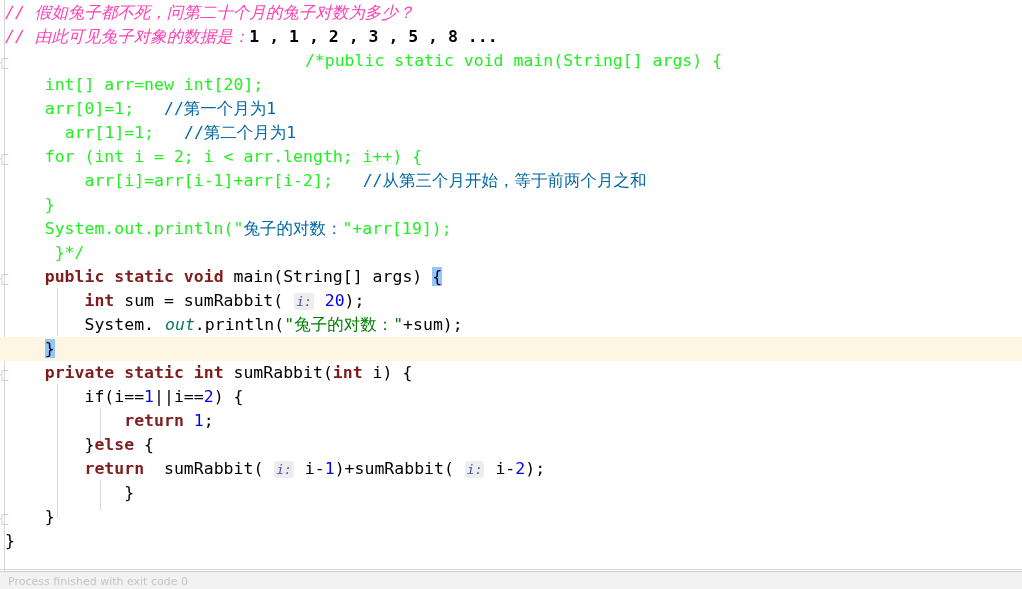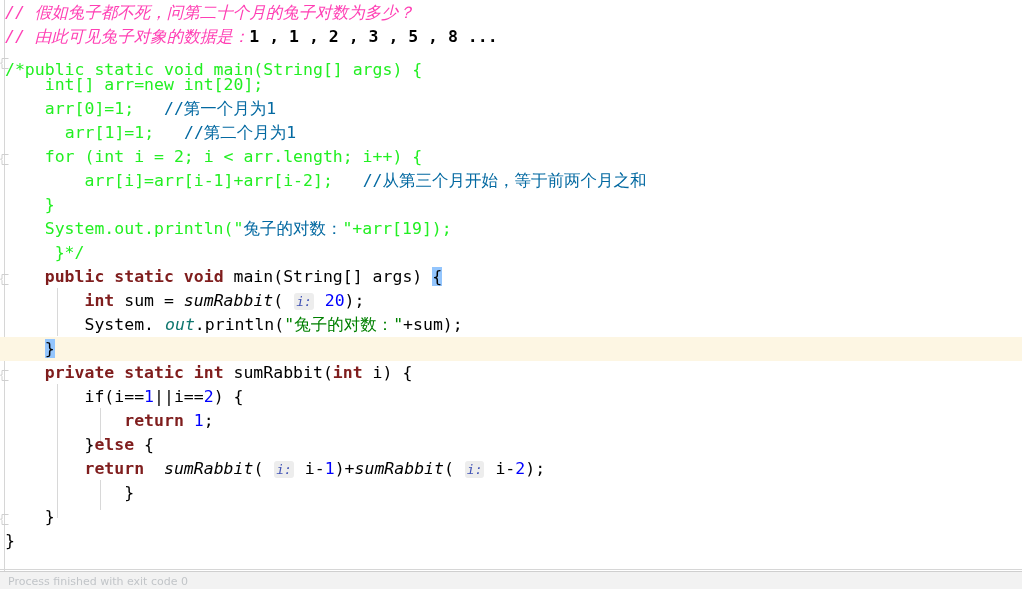--- a/index.html
+++ b/index.html
@@ -73,21 +73,21 @@
   
   .c-comment   { color: #ff3fb4; font-style: italic; }
   .c-comment-b { color: #000000; font-weight: bold; font-style: normal; }
   .c-block     { color: #22ef22; }
   .c-block-cn  { color: #0369a1; font-style: normal; }
   .c-kw        { color: #7f1d1d; font-weight: bold; }
   .c-plain     { color: #000000; }
   .c-str       { color: #008000; }
   .c-num       { color: #0000ff; }
   .c-field     { color: #0f766e; font-style: italic; margin-left: 11px; }
-  .c-method    { color: #000000; font-style: italic; }
+  .c-method    { color: #000000; }
   .c-brace-hl  { background: #93c5fd; color: #000000; }
 
   
   .hint {
     background: #ededed;
     color: #3f51b5;
     font-style: italic;
     font-size: 13px;
     border-radius: 3px;
     padding: 1px 2px 1px 2px;
@@ -187,21 +187,21 @@
   <div class="code-surface">
     <div id="indent-guides">
         <div class="indent-guide" style="left: 57px; top: 288px; height: 48px;"></div>
         <div class="indent-guide" style="left: 57px; top: 384px; height: 134px;"></div>
         <div class="indent-guide" style="left: 100px; top: 408px; height: 38px;"></div>
         <div class="indent-guide" style="left: 100px; top: 480px; height: 30px;"></div>
       </div>
     <div id="code-lines">
         <div class="line" style="top: 1px;"><span class="line-inner"><span class="c-comment">// </span><span class="c-comment">假如兔子都不死，问第二十个月的兔子对数为多少？</span></span></div>
         <div class="line" style="top: 25px;"><span class="line-inner"><span class="c-comment">// </span><span class="c-comment">由此可见兔子对象的数据是：</span><span class="c-comment-b">1 , 1 , 2 , 3 , 5 , 8 ...</span></span></div>
-        <div class="line" style="top: 58px;"><span class="line-inner"><span class="c-block">/*public static void main(String[] args) {</span></span></div>
+        <div class="line" style="top: 49px; text-align: center;"><span class="line-inner"><span class="c-block">/*public static void main(String[] args) {</span></span></div>
         <div class="line" style="top: 73px;"><span class="line-inner"><span class="c-block">    int[] arr=new int[20];</span></span></div>
         <div class="line" style="top: 97px;"><span class="line-inner"><span class="c-block">    arr[0]=1;   </span><span class="c-block-cn">//第一个月为1</span></span></div>
         <div class="line" style="top: 121px; padding-left: 20px;"><span class="line-inner"><span class="c-block">    arr[1]=1;   </span><span class="c-block-cn">//第二个月为1</span></span></div>
         <div class="line" style="top: 145px;"><span class="line-inner"><span class="c-block">    for (int i = 2; i &lt; arr.length; i++) {</span></span></div>
         <div class="line" style="top: 169px;"><span class="line-inner"><span class="c-block">        arr[i]=arr[i-1]+arr[i-2];   </span><span class="c-block-cn">//从第三个月开始，等于前两个月之和</span></span></div>
         <div class="line" style="top: 193px;"><span class="line-inner"><span class="c-block">    }</span></span></div>
         <div class="line" style="top: 217px;"><span class="line-inner"><span class="c-block">    System.out.println("</span><span class="c-block-cn">兔子的对数：</span><span class="c-block">"+arr[19]);</span></span></div>
         <div class="line" style="top: 241px;"><span class="line-inner"><span class="c-block">     }*/</span></span></div>
         <div class="line" style="top: 265px;"><span class="line-inner"><span class="c-plain">    </span><span class="c-kw">public static void </span><span class="c-plain">main(String[] args) </span><span class="c-brace-hl">{</span></span></div>
         <div class="line" style="top: 289px;"><span class="line-inner"><span class="c-plain">        </span><span class="c-kw">int </span><span class="c-plain">sum = </span><span class="c-method">sumRabbit</span><span class="c-plain">( </span><span class="hint">i:</span><span class="c-plain"> </span><span class="c-num">20</span><span class="c-plain">);</span></span></div>

